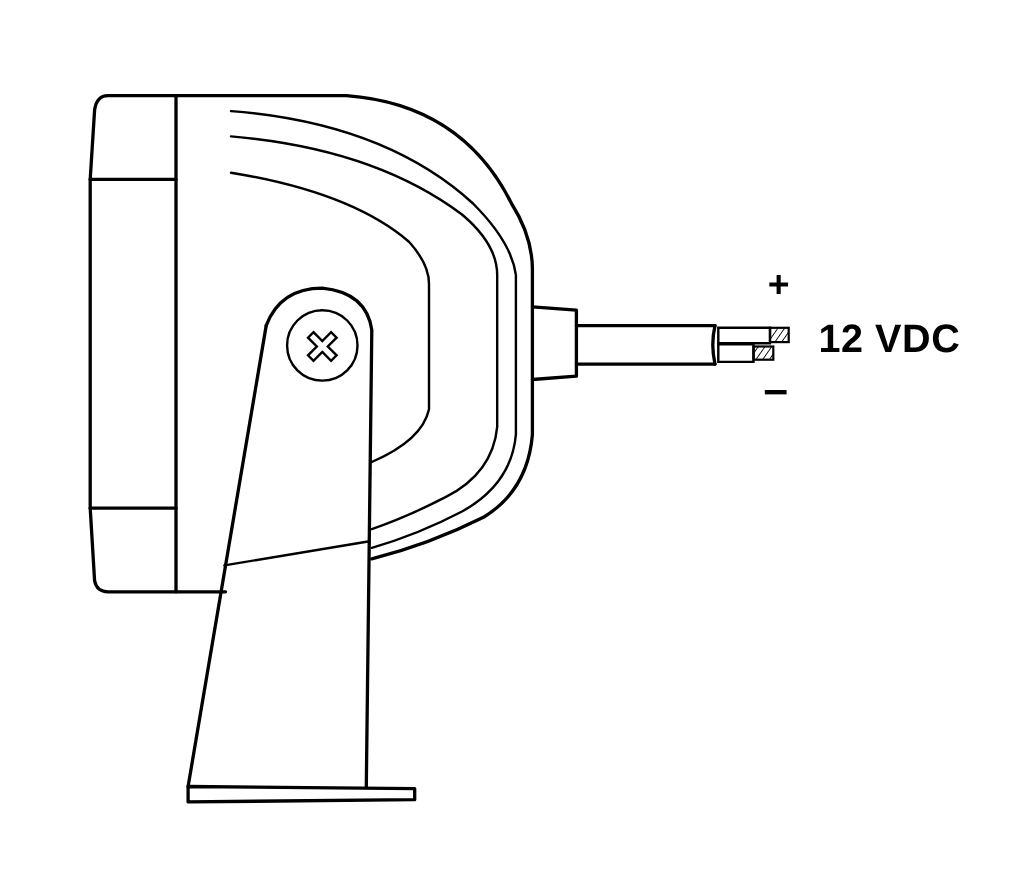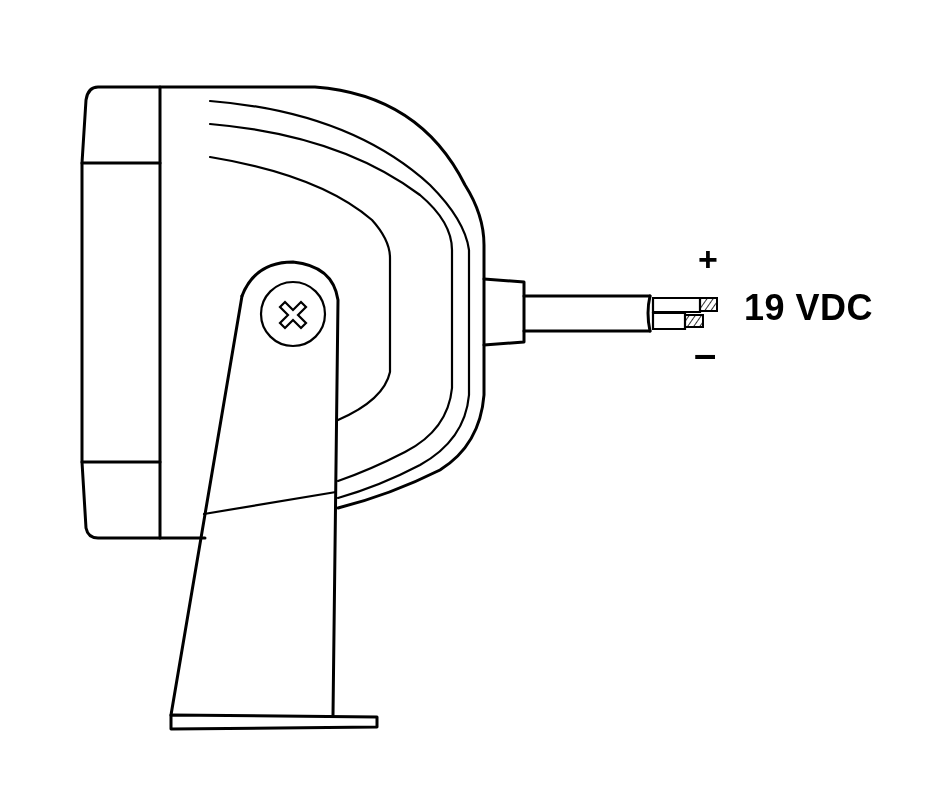--- a/index.html
+++ b/index.html
@@ -67,14 +67,14 @@
 
     <path class="thin" d="M653 298 L700 298 L700 312 L653 312 Z"></path>
     <rect x="700" y="298" width="17" height="13" fill="url(#hatch)" stroke="#000" stroke-width="2"></rect>
 
     <path class="thin" d="M653 313 L685 313 L685 329 L653 329 Z"></path>
     <rect x="685" y="315" width="18" height="12" fill="url(#hatch)" stroke="#000" stroke-width="2"></rect>
   </g>
 </svg>
 
 <div class="label plus">+</div>
-<div class="label voltage">19 VDC</div>
+<div class="label voltage">12 VDC</div>
 <div class="label minus">–</div>
 
 </body></html>

